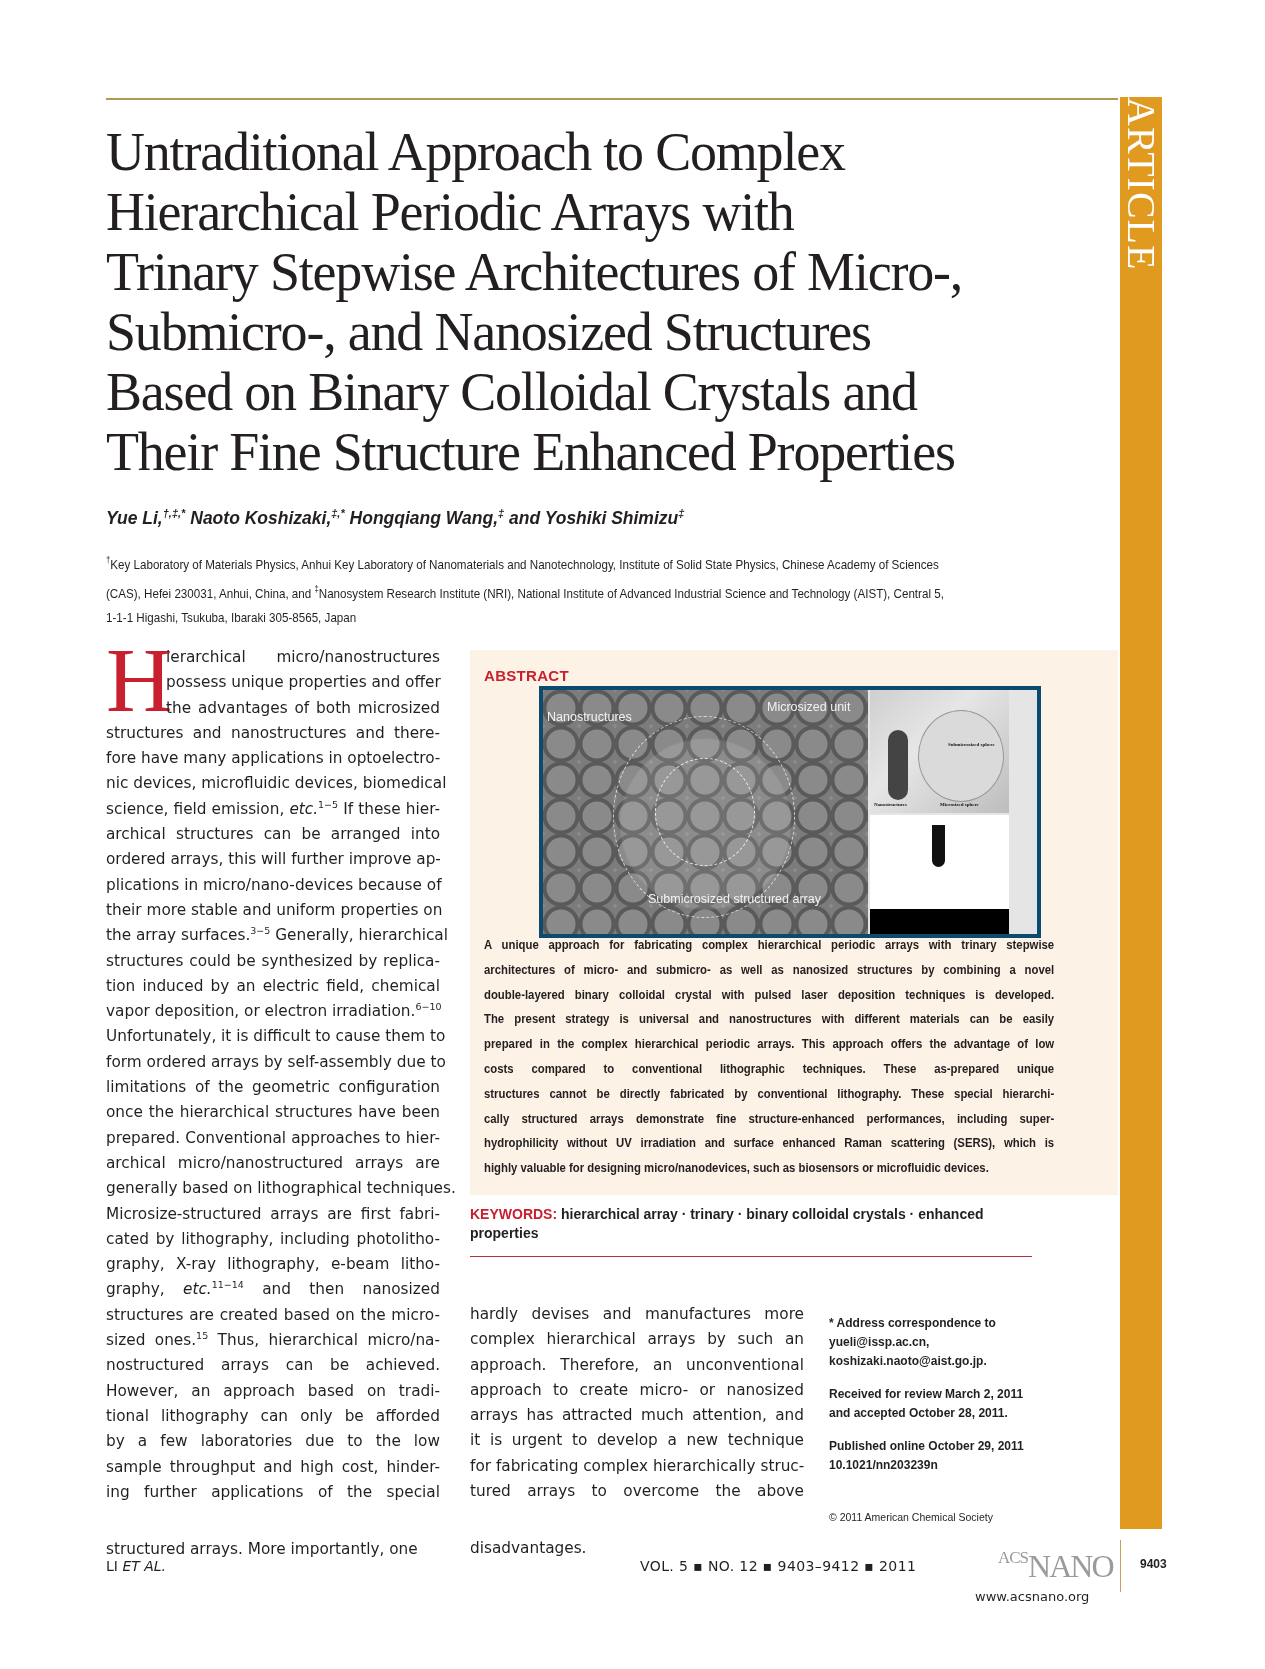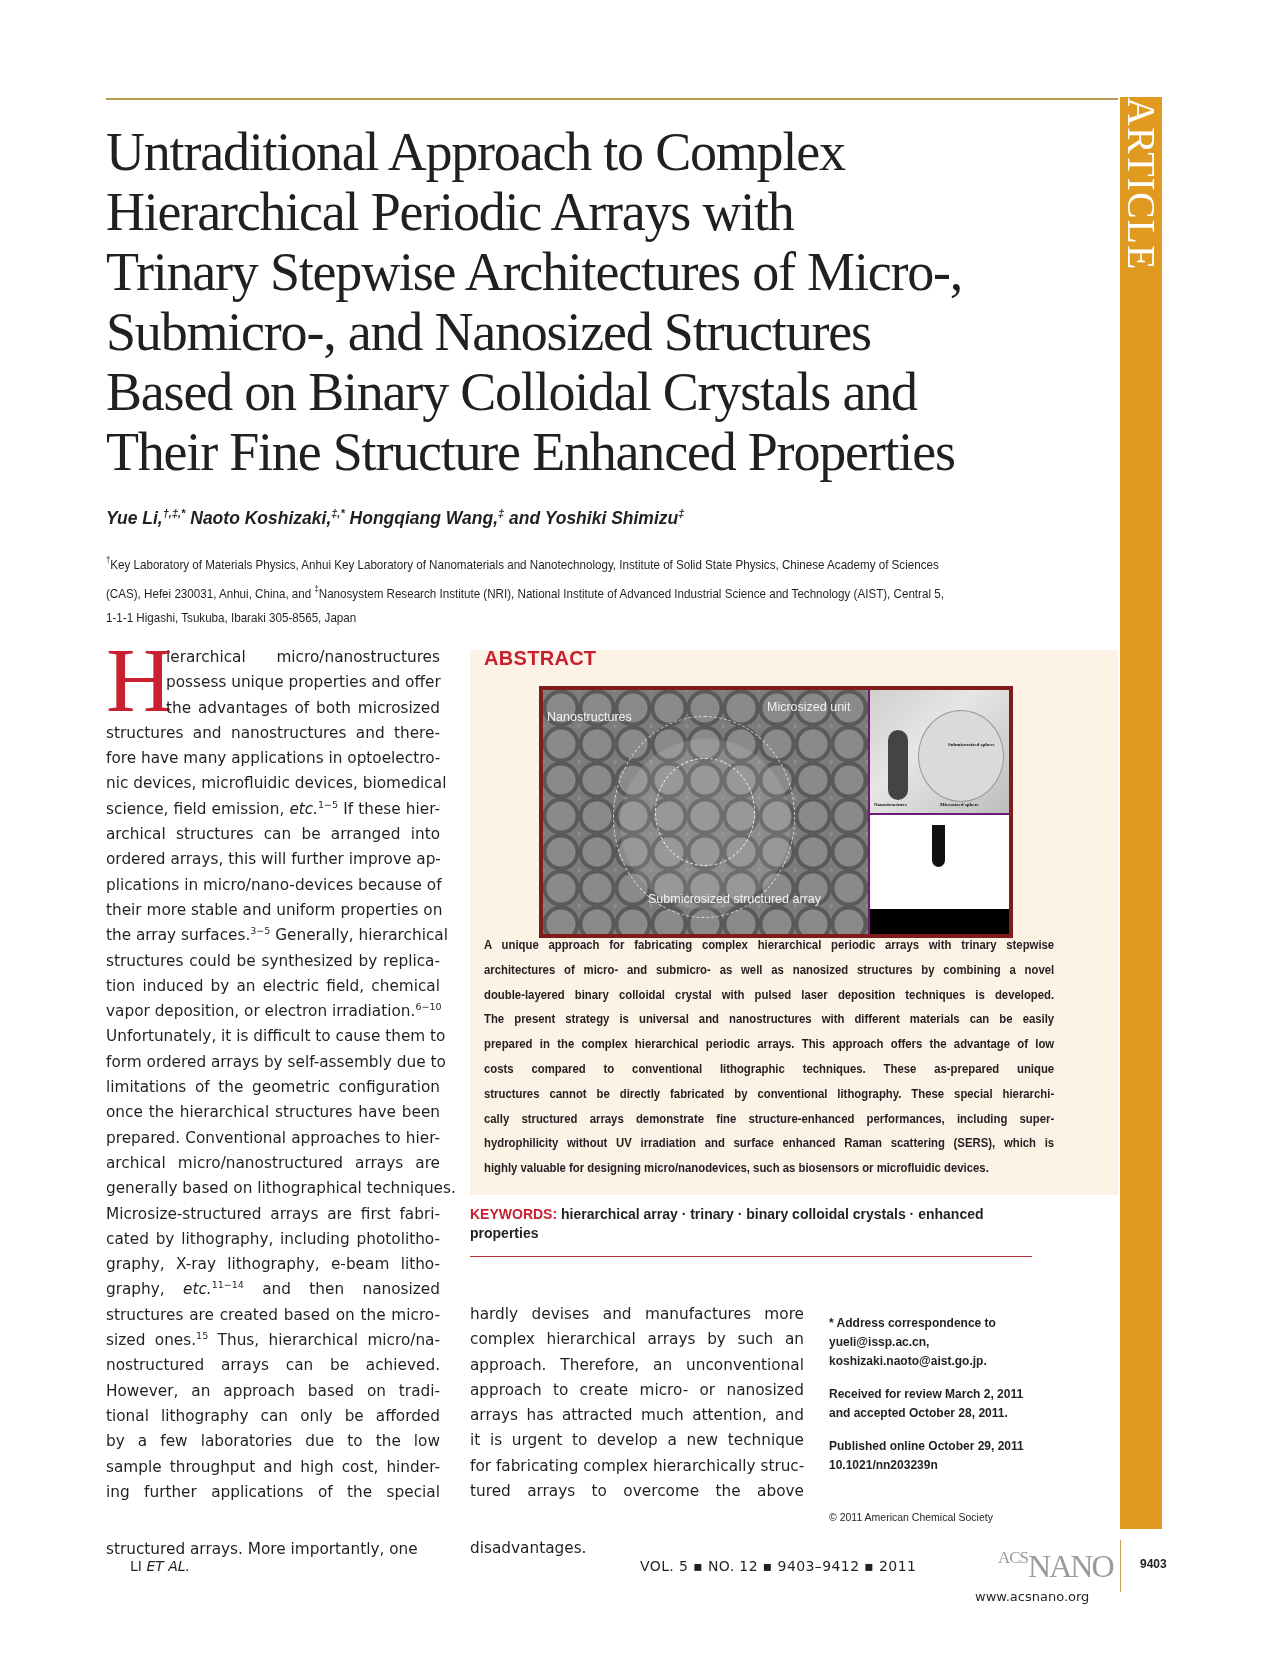--- a/index.html
+++ b/index.html
@@ -35,22 +35,22 @@
   .bodytext { font-family:"DejaVu Sans", sans-serif; font-size:15.3px; line-height:25.3px; color:#231f20; }
   .bodytext .ln { display:block; white-space:nowrap; text-align:justify; text-align-last:justify; }
   .bodytext .ln.last { text-align-last:left;margin-top:32px; }
   .bodytext sup { font-size:9.5px; line-height:0; }
   #left-col { left:106px; top:645px; width:334px; }
   #dropcap { left:106px; top:640px; font-family:"Liberation Serif", serif; font-size:92px; line-height:80px; color:#c8202f; }
   .indent { padding-left:60px; }
 
   
   #abstract-box { left:470px; top:650px; width:648px; height:545px; background:#fcf2e6; }
-  #abstract-heading { left:484px; top:647px; font-family:"Liberation Sans", sans-serif; font-weight:bold; font-size:20px; color:#c8202f; letter-spacing:0.3px; }
-  #toc-figure { left:539px; top:686px; width:466px; height:244px; border:4px solid #7f1d1d; background:#701a75; overflow:hidden; }
+  #abstract-heading { left:484px; top:667px; font-family:"Liberation Sans", sans-serif; font-weight:bold; font-size:15px; color:#c8202f; letter-spacing:0.3px; }
+  #toc-figure { left:539px; top:686px; width:466px; height:244px; border:4px solid #0c4a6e; background:#e5e5e5; overflow:hidden;padding-left:28px; }
   #sem-image { left:0; top:0; width:325px; height:244px;
      background:
        radial-gradient(circle at 50% 55%, rgba(255,255,255,0.12) 0 40%, transparent 41%),
        repeating-radial-gradient(circle at 18px 18px, #8a8a8a 0 14px, #5a5a5a 15px 18px, #7c7c7c 19px 24px) ,
        #707070;
      background-size: auto, 36px 36px, auto; }
   #sem-ring-outer { left:70px; top:26px; width:180px; height:200px; border:1px dashed rgba(255,255,255,0.7); border-radius:50%; }
   #sem-ring-inner { left:112px; top:68px; width:98px; height:106px; border:1px dashed rgba(255,255,255,0.8); border-radius:50%; }
   .sem-label { color:#f2f2f2; font-family:"Liberation Sans", sans-serif; font-size:12.5px; white-space:nowrap; }
   #tem-image { left:327px; top:0; width:139px; height:123px; background:linear-gradient(135deg,#cfcfcf,#e6e6e6 40%,#bdbdbd); }
@@ -73,21 +73,21 @@
 
   
   #mid-col { left:470px; top:1302px; width:334px; }
 
   
   #sidenotes { left:829px; top:1314px; width:230px; font-family:"Liberation Sans", sans-serif; font-size:12px; line-height:19px; color:#231f20; font-weight:bold; }
   #sidenotes .blk { margin-bottom:14px; }
   #copyright { left:829px; top:1511px; font-family:"Liberation Sans", sans-serif; font-size:10.5px; color:#231f20; white-space:nowrap; }
 
   
-  #footer-left { left:106px; top:1558px; font-family:"DejaVu Sans", sans-serif; font-size:14px; color:#231f20;margin-left:24px; }
+  #footer-left { left:106px; top:1558px; font-family:"DejaVu Sans", sans-serif; font-size:14px; color:#231f20; }
   #footer-left i { font-style:italic; }
   #footer-cite { left:640px; top:1558px; font-family:"DejaVu Sans", sans-serif; font-size:14px; color:#231f20; white-space:nowrap; letter-spacing:0.4px; }
   #acsnano-logo { left:970px; top:1548px; font-family:"Liberation Serif", serif; font-size:32px; color:#9b9b9b; letter-spacing:-2px; white-space:nowrap;margin-left:28px; }
   #acsnano-logo small { font-size:17px; vertical-align:top; letter-spacing:-1px; }
   #footer-divider { left:1120px; top:1540px; width:1px; height:52px; background:#c6a15a; }
   #page-number { left:1140px; top:1557px; font-family:"Liberation Sans", sans-serif; font-weight:bold; font-size:12px; color:#231f20; }
   #footer-url { left:975px; top:1589px; font-family:"DejaVu Sans", sans-serif; font-size:13px; color:#231f20; }
 </style>
 </head>
 <body>

